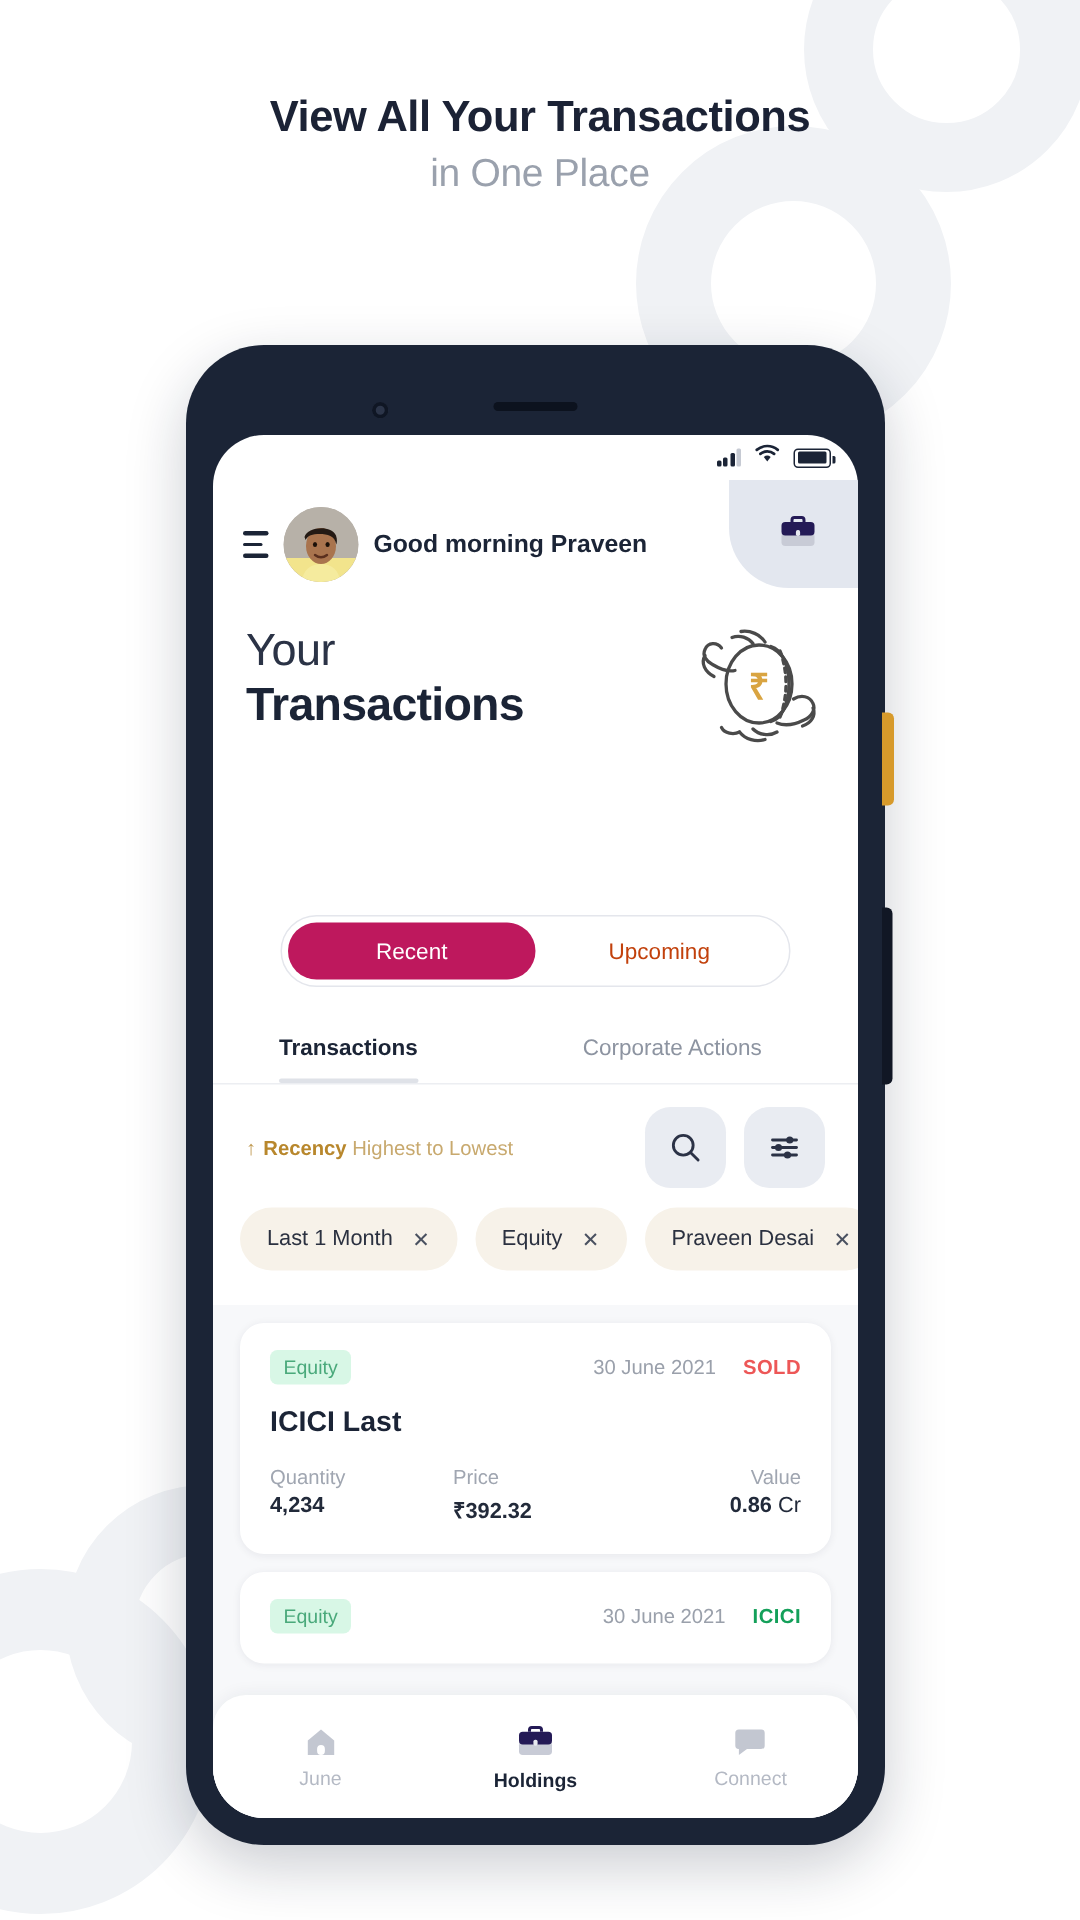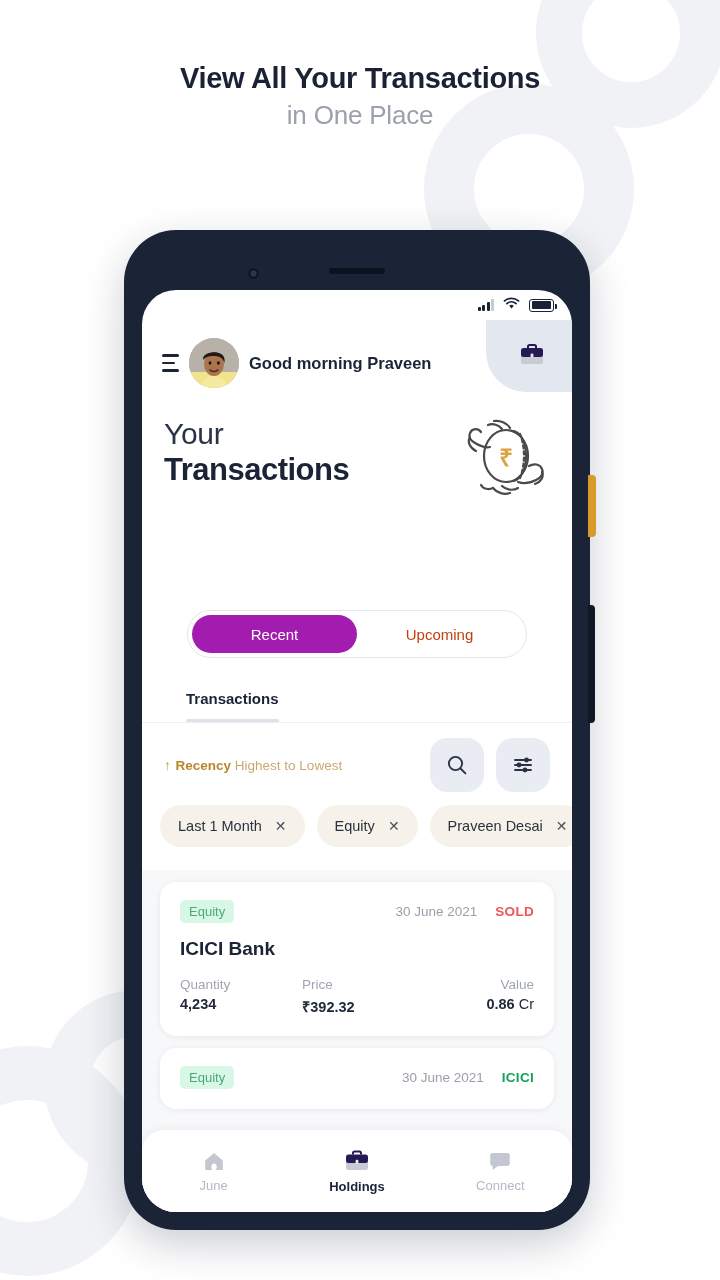--- a/index.html
+++ b/index.html
@@ -122,21 +122,21 @@
   .segment {
     position: absolute; top: 320px; left: 45px; width: 340px; height: 48px;
     border: 1.4px solid #e4e6ec; border-radius: 26px;
     display: flex; align-items: center; padding: 4px; background: #fff;
   }
   .seg-btn {
     flex: 1; height: 100%; border-radius: 22px; display: flex;
     align-items: center; justify-content: center;
     font-size: 15px; color: #c2410c;
   }
-  .seg-btn.active { background: #a21caf; color: #ffffff; }
+  .seg-btn.active { background: #be185d; color: #ffffff; }
 
   
   .tabs {
     position: absolute; top: 385px; left: 0; width: 430px; height: 48px;
     display: flex; align-items: center; border-bottom: 1.2px solid #eceef2;
   }
   .tab { font-size: 15px; position: relative; height: 100%; display: flex; align-items: center; }
   .tab-1 { margin-left: 44px; font-weight: bold; color: #1b2436; }
   .tab-2 { margin-left: 110px; color: #8d94a1; }
   .tab-1::after {
@@ -303,20 +303,21 @@
         </div>
       </div>
 
       <div class="segment">
         <div class="seg-btn active">Recent</div>
         <div class="seg-btn">Upcoming</div>
       </div>
 
       <div class="tabs">
         <div class="tab tab-1">Transactions</div>
+        <div class="tab tab-2">Corporate Actions</div>
       </div>
 
       <div class="sort-row">
         <div class="sort-text">
           <span class="arrow">↑</span>
           <b>Recency</b>
           <span class="sub">Highest to Lowest</span>
         </div>
         <div class="icon-btn">
           <svg width="22" height="22" viewBox="0 0 22 22">
@@ -354,21 +355,21 @@
       </div>
 
       <div class="list">
 
         <div class="card">
           <div class="card-top">
             <span class="badge">Equity</span>
             <span class="card-date">30 June 2021</span>
             <span class="card-action sold">SOLD</span>
           </div>
-          <div class="card-name">ICICI Bank</div>
+          <div class="card-name">ICICI Last</div>
           <div class="card-stats">
             <div class="stat">
               <div class="stat-label">Quantity</div>
               <div class="stat-value">4,234</div>
             </div>
             <div class="stat">
               <div class="stat-label">Price</div>
               <div class="stat-value">₹392.32</div>
             </div>
             <div class="stat">

